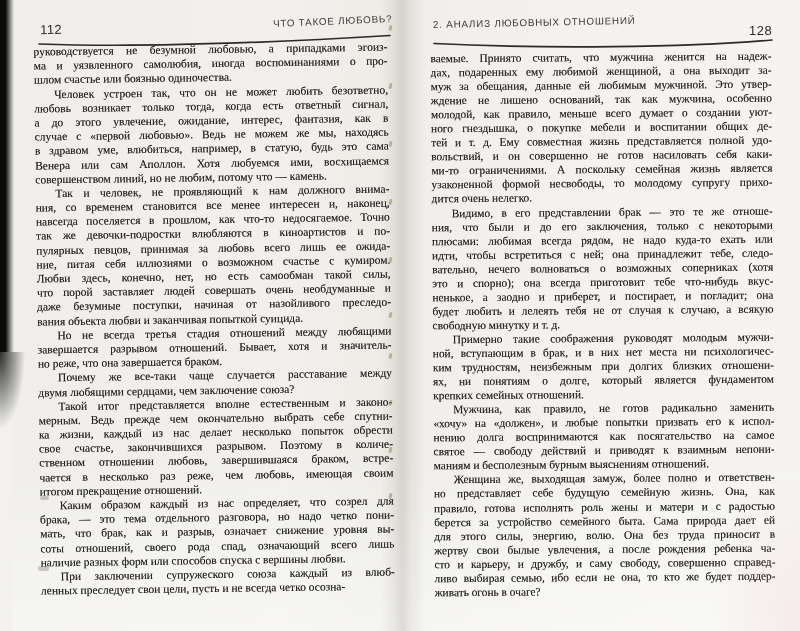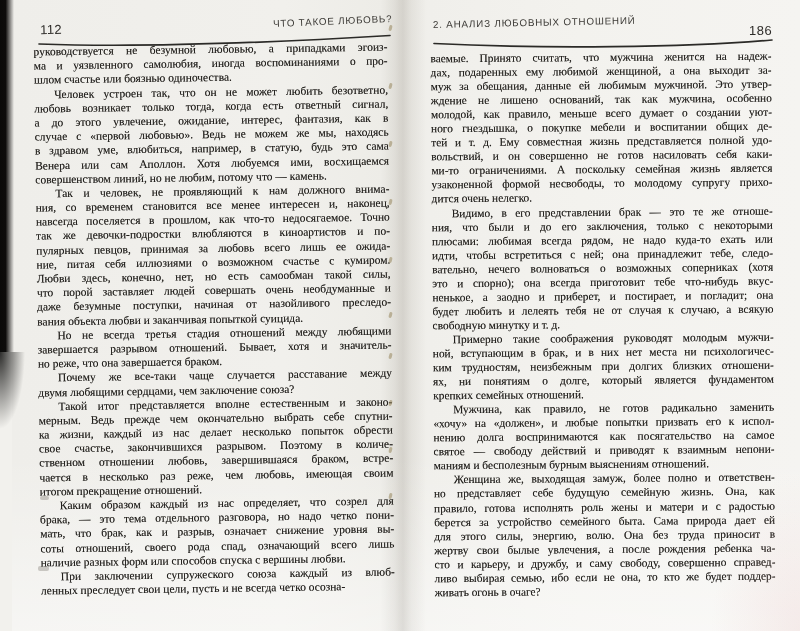--- a/index.html
+++ b/index.html
@@ -128,21 +128,21 @@
         <div class="ln">соты отношений, своего рода спад, означающий всего лишь</div>
         <div class="ln end">наличие разных форм или способов спуска с вершины любви.</div>
         <div class="ln ind">При заключении супружеского союза каждый из влюб-</div>
         <div class="ln end">ленных преследует свои цели, пусть и не всегда четко осозна-</div>
       </div>
   </div>
 
   <div class="page page-right">
     <div class="hdr hdr-right">
       <span class="runhead">2. АНАЛИЗ ЛЮБОВНЫХ ОТНОШЕНИЙ</span>
-      <span class="pagenum">186</span>
+      <span class="pagenum">128</span>
       <svg class="rule" width="341" height="14" viewBox="0 0 341 14">
         <path d="M1,6.5 C110,12 255,10.5 339,3" stroke="#2b2a27" stroke-width="1.7" fill="none" stroke-linecap="round"></path>
       </svg>
     </div>
     <div class="pbody pbody-right" id="right-body">
         <div class="ln">ваемые. Принято считать, что мужчина женится на надеж-</div>
         <div class="ln">дах, подаренных ему любимой женщиной, а она выходит за-</div>
         <div class="ln">муж за обещания, данные ей любимым мужчиной. Это утвер-</div>
         <div class="ln">ждение не лишено оснований, так как мужчина, особенно</div>
         <div class="ln">молодой, как правило, меньше всего думает о создании уют-</div>

